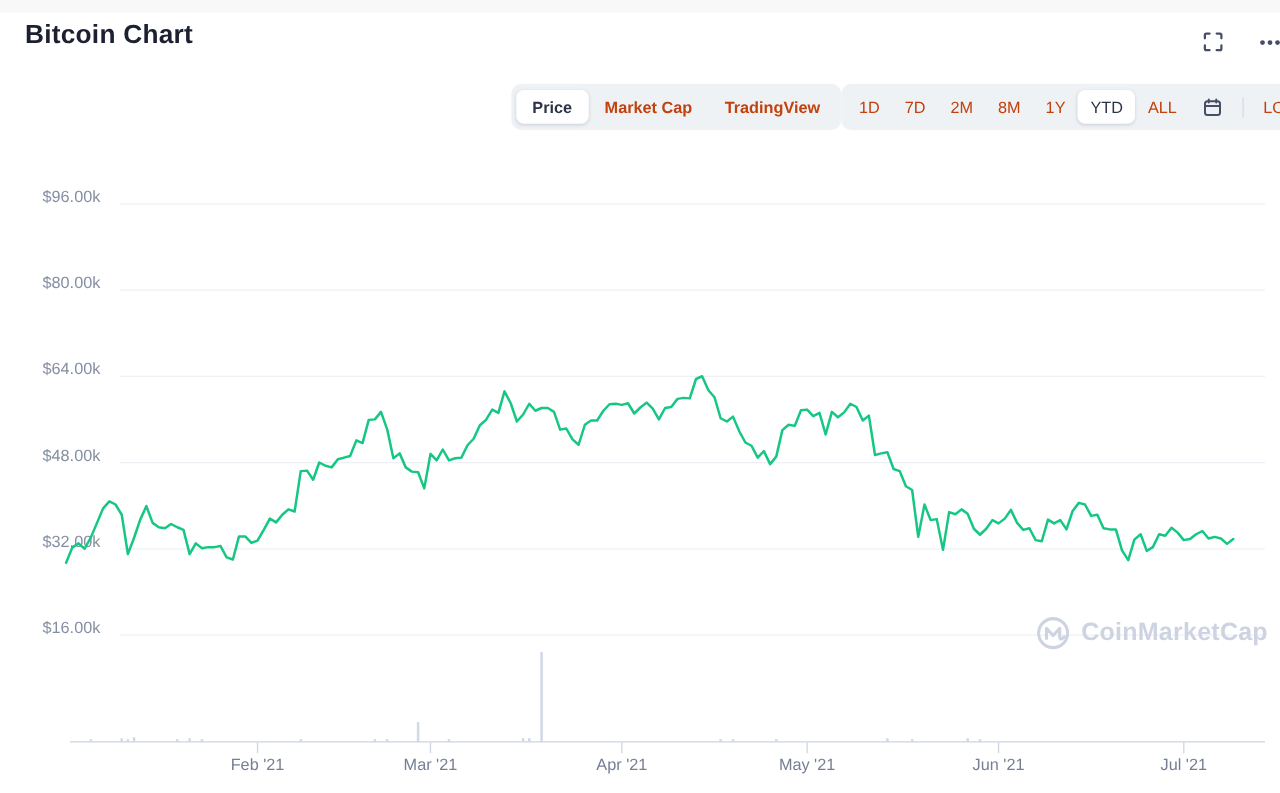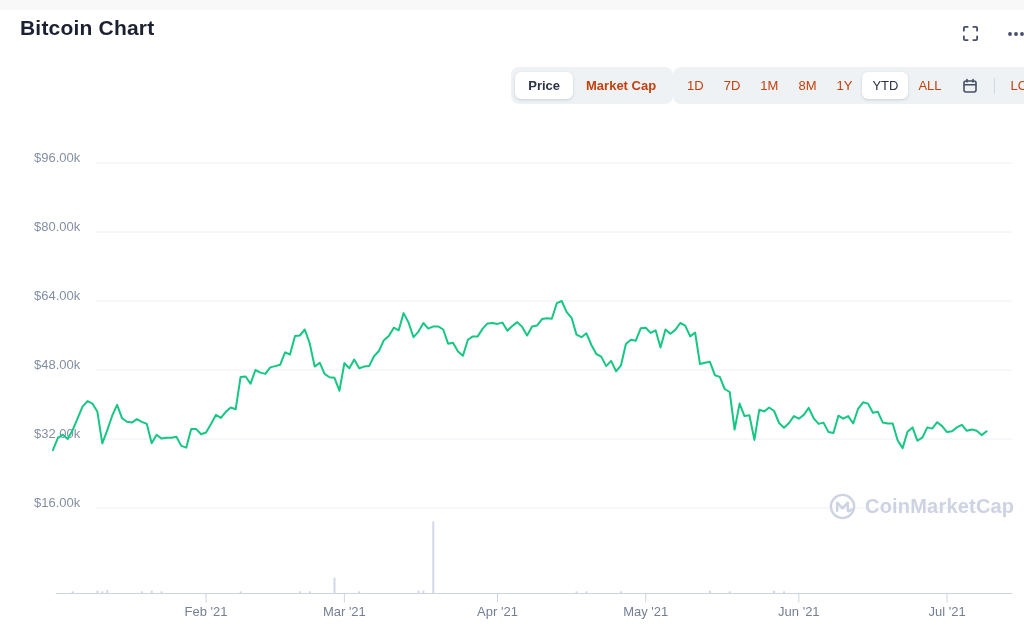--- a/index.html
+++ b/index.html
@@ -53,25 +53,26 @@
             <circle cx="15" cy="3" r="1.9"></circle>
         </svg>
       </span>
     </button>
   </div>
 
   <div class="toolbar">
     <div class="seg" id="type-tabs">
         <button class="active">Price</button>
         <button>Market Cap</button>
+        <button>TradingView</button>
       </div>
     <div class="seg ranges" id="range-seg">
         <button>1D</button>
         <button>7D</button>
-        <button>1M</button>
+        <button>2M</button>
         <button>8M</button>
         <button>1Y</button>
         <button class="active">YTD</button>
         <button>ALL</button>
         <button style="display: flex; align-items: center;">
           <svg width="16" height="16" viewBox="0 0 16 16" fill="none" stroke="#454f66" stroke-width="1.6" stroke-linecap="round">
             <rect x="2" y="3" width="12" height="11" rx="2"></rect>
             <path d="M5 1.6 V4 M11 1.6 V4 M2.4 6.8 H13.6"></path>
           </svg>
         </button>

